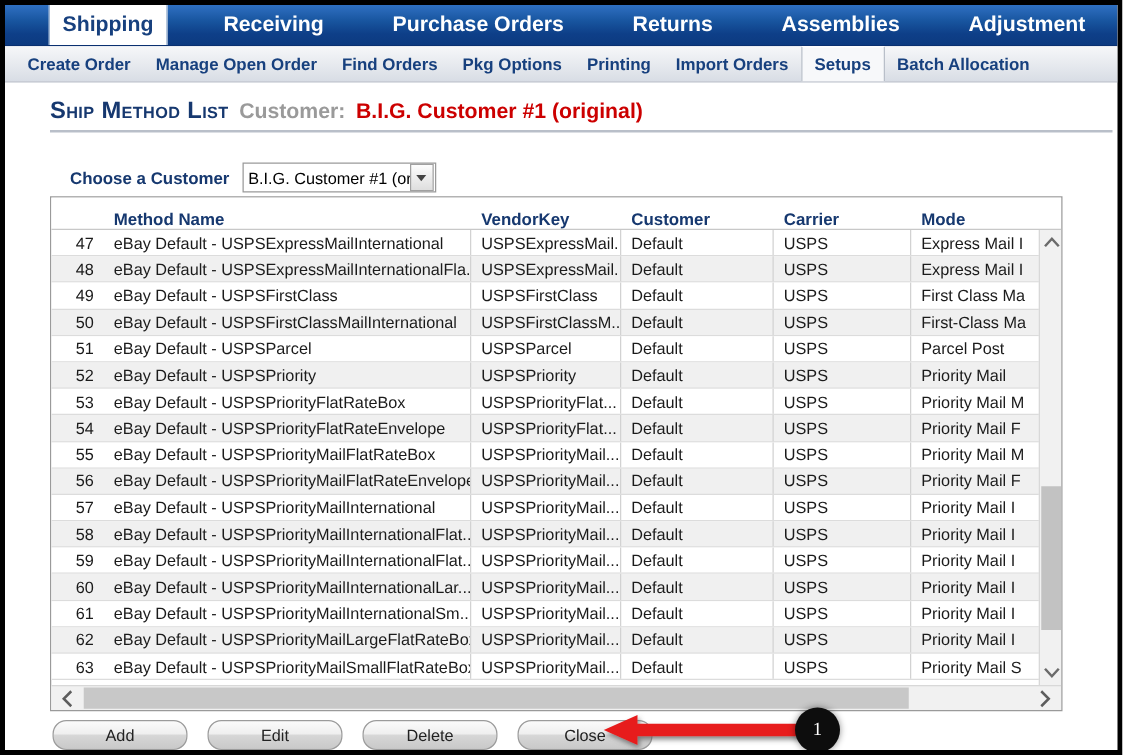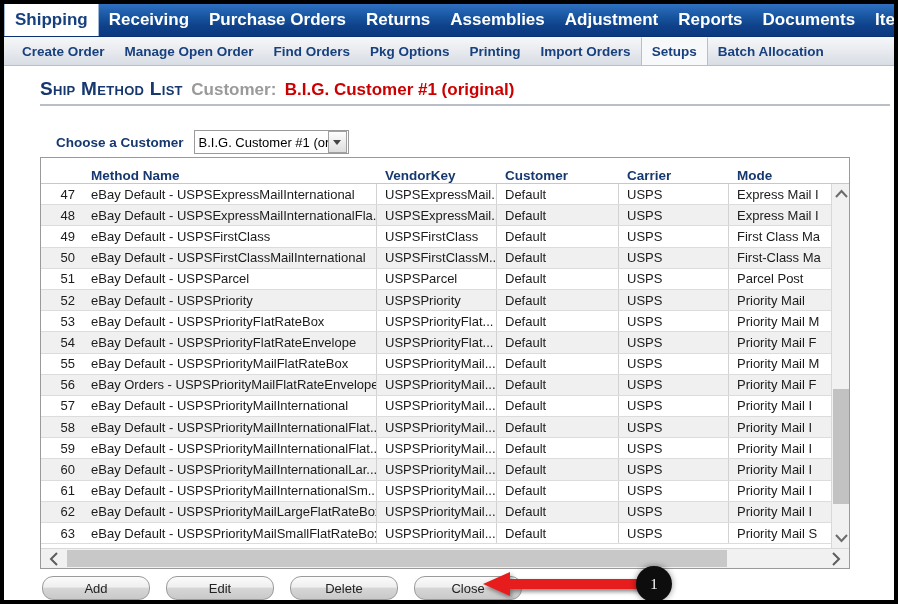--- a/index.html
+++ b/index.html
@@ -20,20 +20,21 @@
   }
 
   
   #mainnav {
     position:absolute; left:0; top:0; width:890px; height:33px;
     background: linear-gradient(to bottom,#1f5fb4 0%, #1852a3 38%, #0e3f8c 60%, #0b3madeup 100%);
     background: linear-gradient(to bottom,#2a6cc0 0%, #17539f 45%, #0d3c86 75%, #0b3madeup 100%);
     background: linear-gradient(to bottom,#2f70c2 0%,#18559f 40%,#0e3f88 72%,#0c3a80 100%);
     display:flex; align-items:stretch;
     border-bottom:1px solid #0a3070;
+    gap:35px;
   }
   .mtab {
     color:#ffffff; font-weight:bold; font-size:17px;
     padding:0 10px; display:flex; align-items:center;
     white-space:nowrap; letter-spacing:0px;
     cursor:pointer;
   }
   .mtab.active {
     background:#ffffff; color:#17407e;
     border-left:1px solid #9fb6d4; border-right:1px solid #9fb6d4;
@@ -328,21 +329,21 @@
         <div class="row odd">
           <div class="cell c0">55</div>
           <div class="cell c1">eBay Default - USPSPriorityMailFlatRateBox</div>
           <div class="cell c2">USPSPriorityMail...</div>
           <div class="cell c3">Default</div>
           <div class="cell c4">USPS</div>
           <div class="cell c5">Priority Mail M</div>
         </div>
         <div class="row even">
           <div class="cell c0">56</div>
-          <div class="cell c1">eBay Orders - USPSPriorityMailFlatRateEnvelope</div>
+          <div class="cell c1">eBay Default - USPSPriorityMailFlatRateEnvelope</div>
           <div class="cell c2">USPSPriorityMail...</div>
           <div class="cell c3">Default</div>
           <div class="cell c4">USPS</div>
           <div class="cell c5">Priority Mail F</div>
         </div>
         <div class="row odd">
           <div class="cell c0">57</div>
           <div class="cell c1">eBay Default - USPSPriorityMailInternational</div>
           <div class="cell c2">USPSPriorityMail...</div>
           <div class="cell c3">Default</div>

